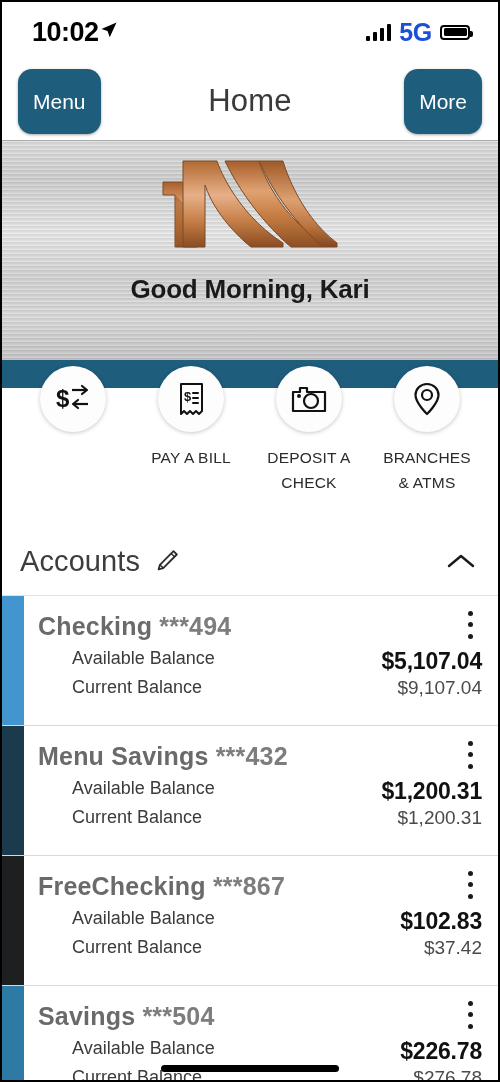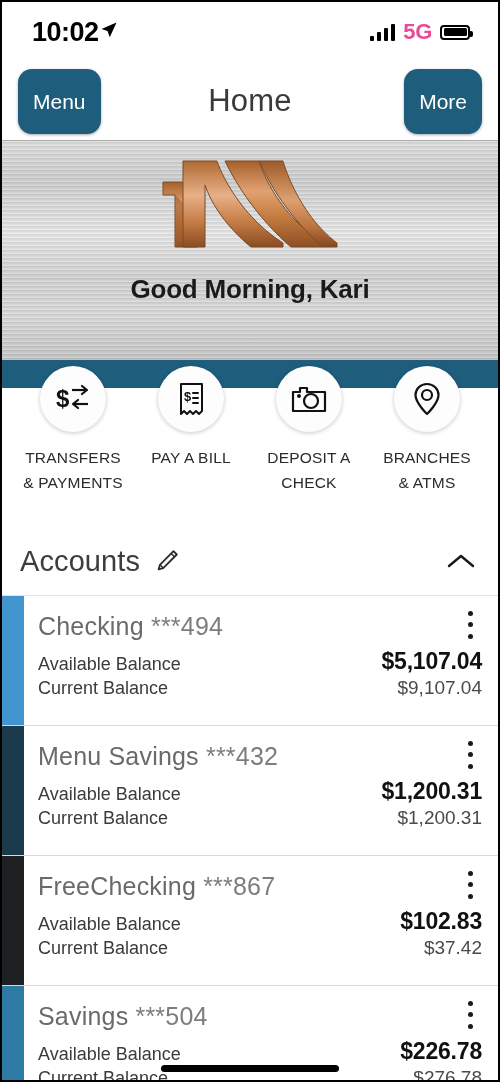--- a/index.html
+++ b/index.html
@@ -24,21 +24,21 @@
     padding: 0 28px 0 30px;
     background: #fff;
   }
   .status-left { display: flex; align-items: center; gap: 1px; }
   .status-time {
     font-size: 27px; font-weight: bold; color: #000;
     letter-spacing: -0.5px;
   }
   .loc-arrow { display: block; }
   .status-right { display: flex; align-items: center; gap: 8px; }
-  .net-label { font-size: 22px; font-weight: 600; color: #ec4899; letter-spacing: -0.3px; }
+  .net-label { font-size: 25px; font-weight: 600; color: #1d4ed8; letter-spacing: -0.3px; }
   .bars { display: flex; align-items: flex-end; gap: 2.5px; height: 17px; }
   .bars i { display: block; width: 4.5px; background: #000; border-radius: 1px; }
   .bars i:nth-child(1) { height: 5px; }
   .bars i:nth-child(2) { height: 9px; }
   .bars i:nth-child(3) { height: 13px; }
   .bars i:nth-child(4) { height: 17px; }
   .battery {
     width: 30px; height: 15px; border: 2px solid #000; border-radius: 4px;
     position: relative; padding: 1.5px;
   }
@@ -151,29 +151,30 @@
     border-bottom: 1px solid #d9d9d9;
     min-height: 130px;
   }
   .accent { width: 22px; flex: 0 0 22px; }
   .card-body {
     flex: 1;
     padding: 16px 16px 14px 14px;
     position: relative;
   }
   .acct-name {
-    font-size: 25px; color: #6a6a6a; font-weight: 400;
+    font-size: 25px; color: #6a6a6a; font-weight: 700;
     letter-spacing: 0.2px;
     margin-bottom: 7px;
     padding-right: 40px;
   }
   .acct-name .mask { color: #7d7d7d; }
   .bal-row {
-    display: flex; align-items: flex-end; justify-content: space-between;
+    display: flex; align-items: flex-start; justify-content: space-between;
     margin-top: 2px;
+    margin-left: 34px;
   }
   .bal-label { font-size: 18px; color: #3b3b3b; }
   .bal-avail { font-size: 23px; font-weight: bold; color: #111; letter-spacing: -0.2px; }
   .bal-curr { font-size: 19px; color: #4a4a4a; }
   .kebab {
     position: absolute; top: 12px; right: 16px;
     width: 24px; height: 34px;
     display: flex; flex-direction: column; align-items: center; justify-content: space-between;
     padding: 3px 0;
     cursor: pointer;
@@ -265,24 +266,20 @@
       <div class="quick-item">
         <div class="quick-circle">
           <svg width="36" height="34" viewBox="0 0 36 34">
             <text x="1" y="25" font-family="Liberation Sans, sans-serif" font-size="24" font-weight="600" fill="#111">$</text>
             <path d="M17 8 H31" stroke="#111" stroke-width="2.2" fill="none"></path>
             <path d="M27 4 L32 8 L27 12" stroke="#111" stroke-width="2.2" fill="none" stroke-linecap="round" stroke-linejoin="round"></path>
             <path d="M33 22 H19" stroke="#111" stroke-width="2.2" fill="none"></path>
             <path d="M23 18 L18 22 L23 26" stroke="#111" stroke-width="2.2" fill="none" stroke-linecap="round" stroke-linejoin="round"></path>
           </svg>
         </div>
-        <div class="quick-label">
-          <span>TRANSFERS</span><br>
-          <span>&amp; PAYMENTS</span>
-        </div>
       </div>
 
       <div class="quick-item">
         <div class="quick-circle">
           <svg width="32" height="36" viewBox="0 0 32 36">
             <path d="M6 3 H27 V30 L24 33 L21 30 L18 33 L15 30 L12 33 L9 30 L6 33 Z" fill="none" stroke="#111" stroke-width="2" stroke-linejoin="round"></path>
             <text x="9" y="20" font-family="Liberation Sans, sans-serif" font-size="13" font-weight="700" fill="#111">$</text>
             <path d="M18 12 H23 M18 17 H23 M18 22 H23" stroke="#111" stroke-width="2" stroke-linecap="round"></path>
           </svg>
         </div>

